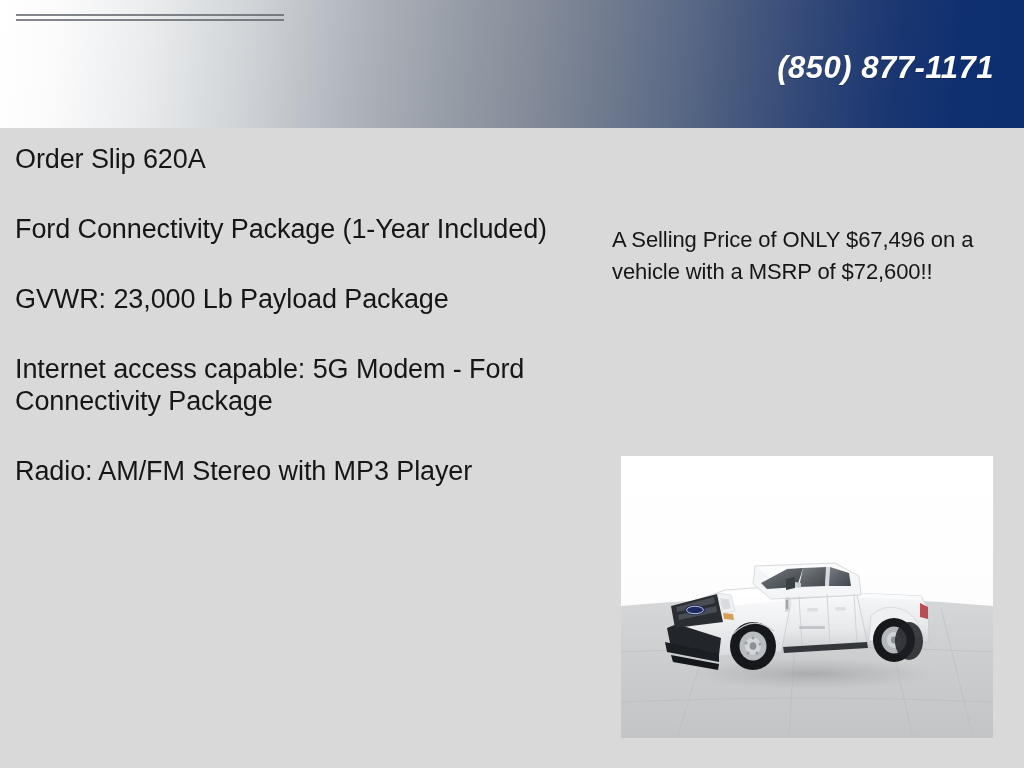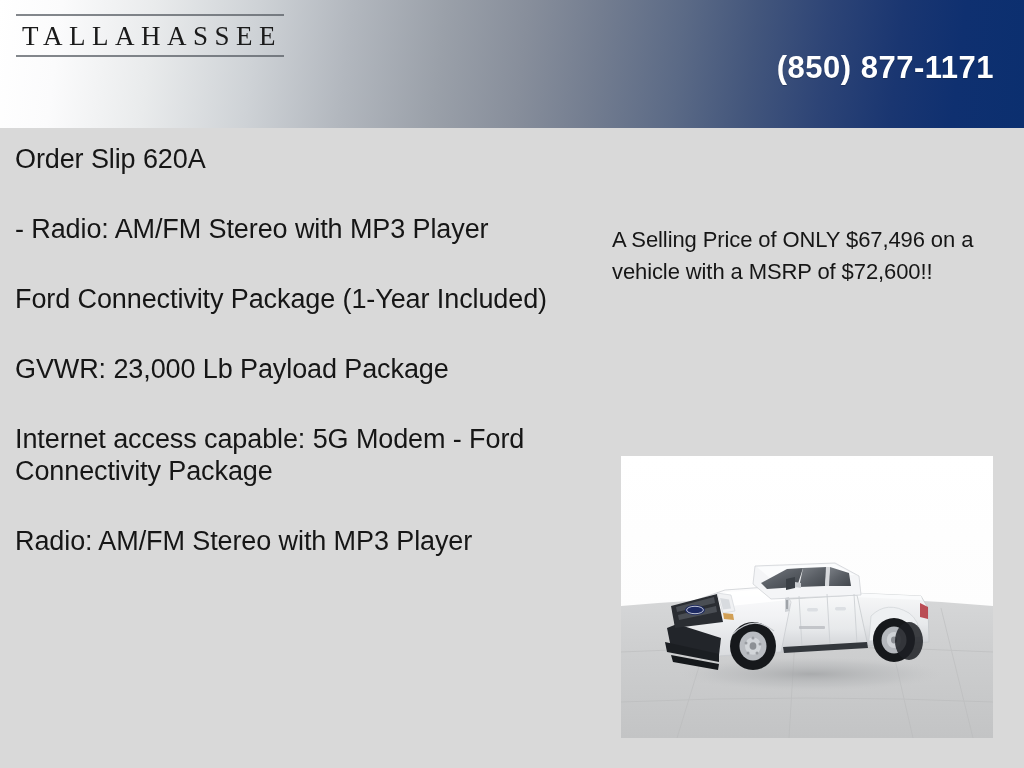--- a/index.html
+++ b/index.html
@@ -95,20 +95,21 @@
   .phone {
     position: absolute;
     right: 30px;
     top: 50px;
     color: #ffffff;
     font-size: 31px;
     font-weight: bold;
     letter-spacing: 0.5px;
     white-space: nowrap;
     text-shadow: 0 1px 1px rgba(0,0,0,.25);
+    font-style: italic;
   }
 
   
   .body-area {
     position: absolute;
     left: 0;
     top: 128px;
     width: 1024px;
     height: 640px;
     background: #d9d9d9;
@@ -154,33 +155,31 @@
 </style>
 </head>
 <body>
 
 <div class="slide">
 
   <div class="header">
 
     <div class="brand-block">
       <div class="rule top"></div>
-      <div class="dealer-name">TALLAHASSEE</div>
       <div class="rule bottom"></div>
     </div>
 
 
     <div class="phone">(850) 877-1171</div>
   </div>
 
   <div class="body-area">
 
     <div class="features">
       <div class="feature-line">Order Slip 620A</div>
-      <div class="feature-line">- Radio: AM/FM Stereo with MP3 Player</div>
       <div class="feature-line">Ford Connectivity Package (1-Year Included)</div>
       <div class="feature-line">GVWR: 23,000 Lb Payload Package</div>
       <div class="feature-line">Internet access capable: 5G Modem - Ford Connectivity Package</div>
       <div class="feature-line">Radio: AM/FM Stereo with MP3 Player</div>
     </div>
 
     <div class="price-block">A Selling Price of ONLY $67,496 on a vehicle with a MSRP of $72,600!!</div>
 
     <div class="vehicle-photo">
       <svg width="372" height="282" viewBox="0 0 372 282" xmlns="http://www.w3.org/2000/svg">

